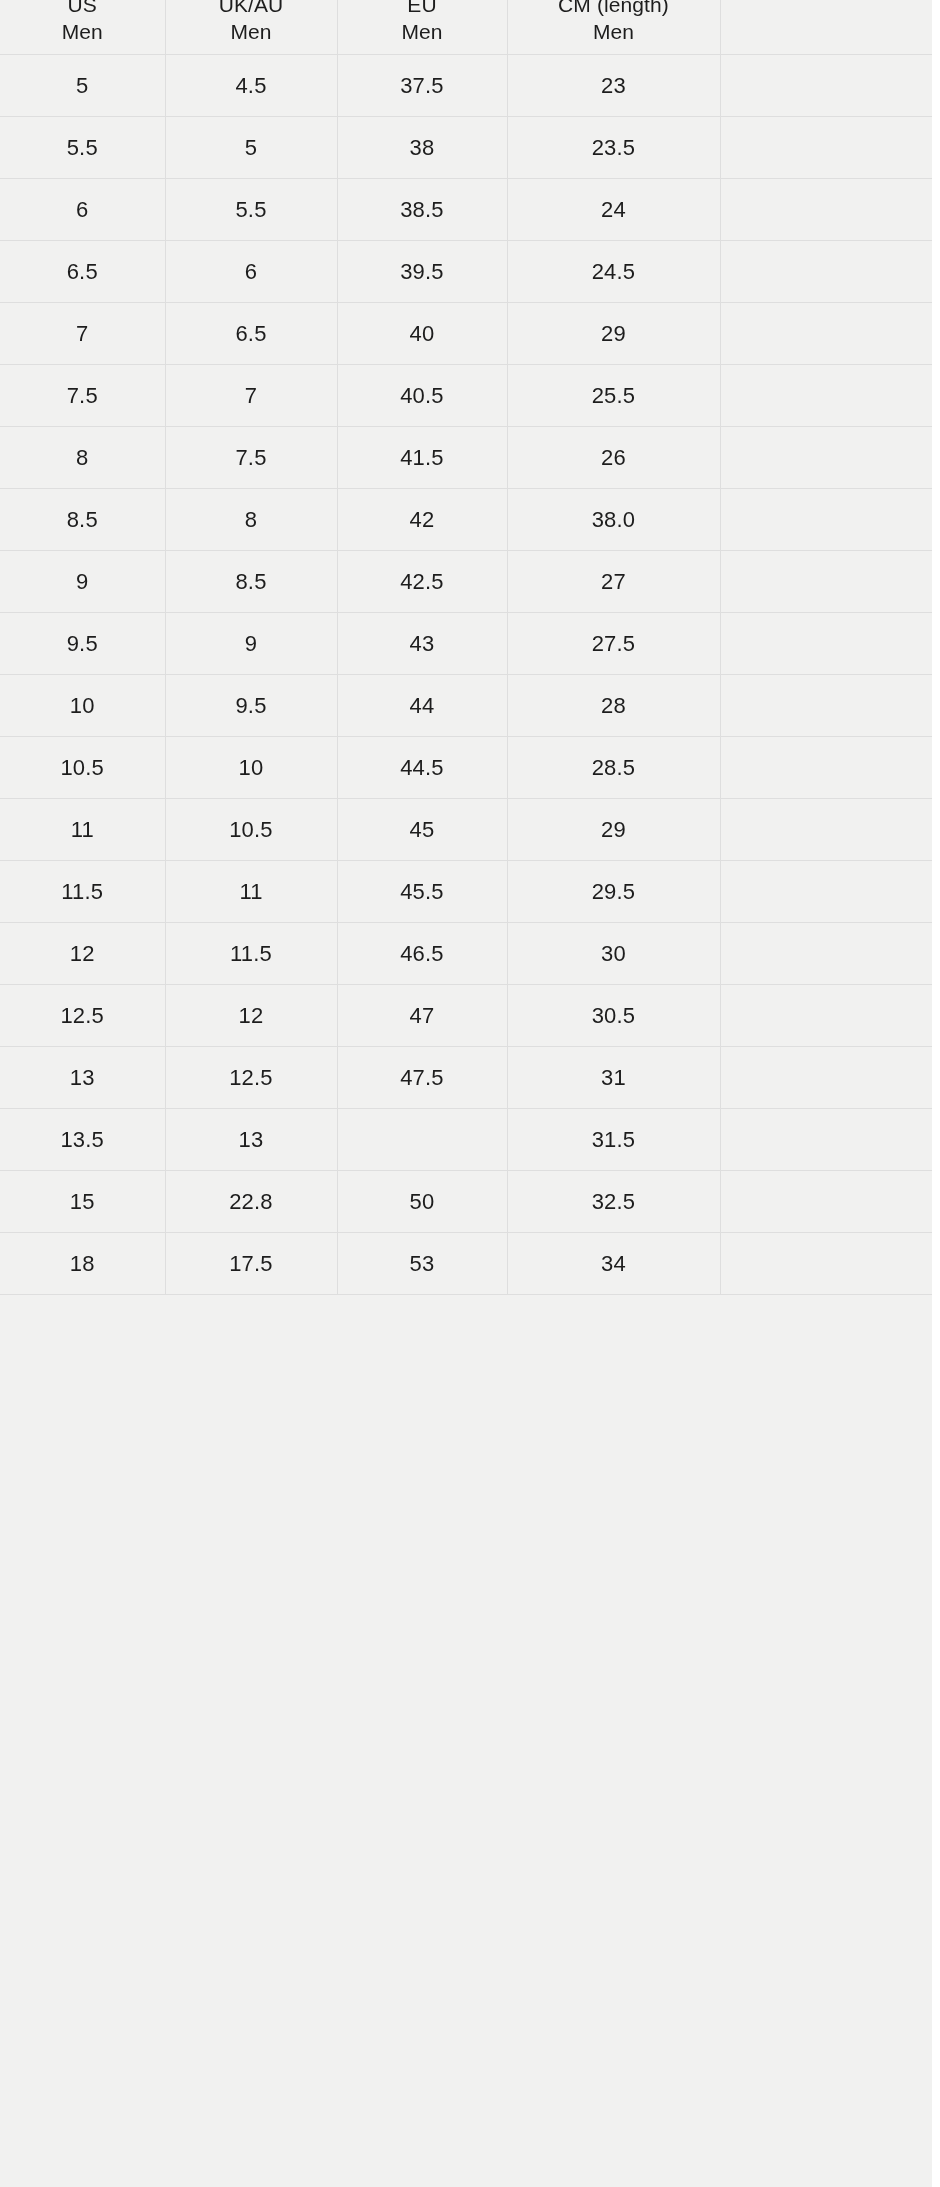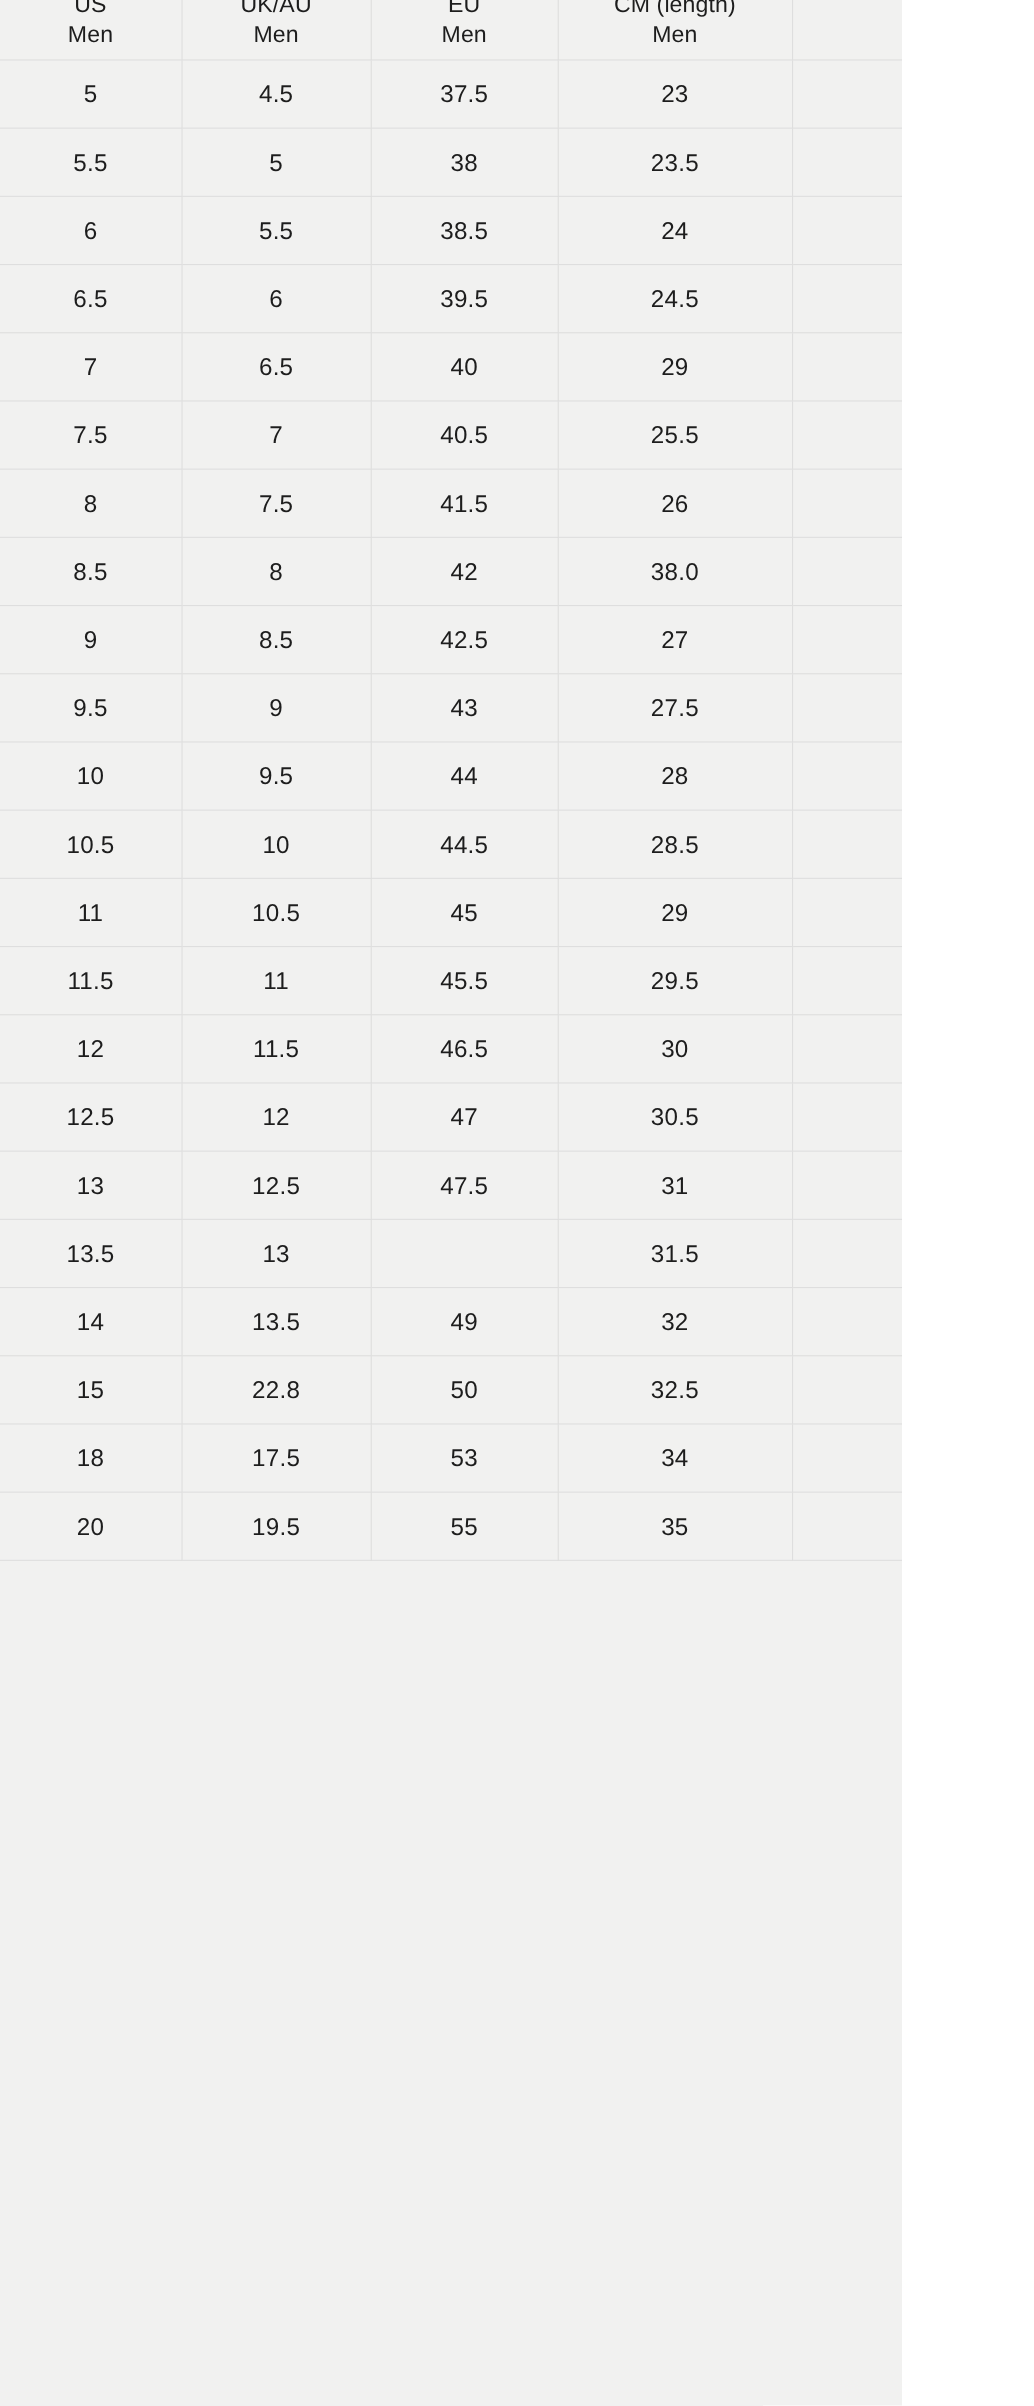--- a/index.html
+++ b/index.html
@@ -9,21 +9,21 @@
   }
   body {
     width: 940px;
     height: 2187px;
     overflow: hidden;
     font-family: "Liberation Sans", sans-serif;
     -webkit-font-smoothing: antialiased;
   }
 
   .size-chart {
-    width: 820px;
+    width: 932px;
     height: 2187px;
     position: relative;
     background: #f1f1f0;
     overflow: hidden;
   }
 
   .chart-table {
     width: 940px;
     border-collapse: collapse;
     table-layout: fixed;
@@ -237,43 +237,29 @@
             <td class="pad-cell"></td>
           </tr>
           <tr>
             <td>13.5</td>
             <td>13</td>
             <td></td>
             <td>31.5</td>
             <td class="pad-cell"></td>
           </tr>
           <tr>
-            <td>14</td>
-            <td>13.5</td>
-            <td>49</td>
-            <td>32</td>
-            <td class="pad-cell"></td>
-          </tr>
-          <tr>
             <td>15</td>
             <td>22.8</td>
             <td>50</td>
             <td>32.5</td>
             <td class="pad-cell"></td>
           </tr>
           <tr>
             <td>18</td>
             <td>17.5</td>
             <td>53</td>
             <td>34</td>
             <td class="pad-cell"></td>
           </tr>
-          <tr>
-            <td>20</td>
-            <td>19.5</td>
-            <td>55</td>
-            <td>35</td>
-            <td class="pad-cell"></td>
-          </tr>
         </tbody>
     </table>
   </div>
 </div>
 
 </body></html>

